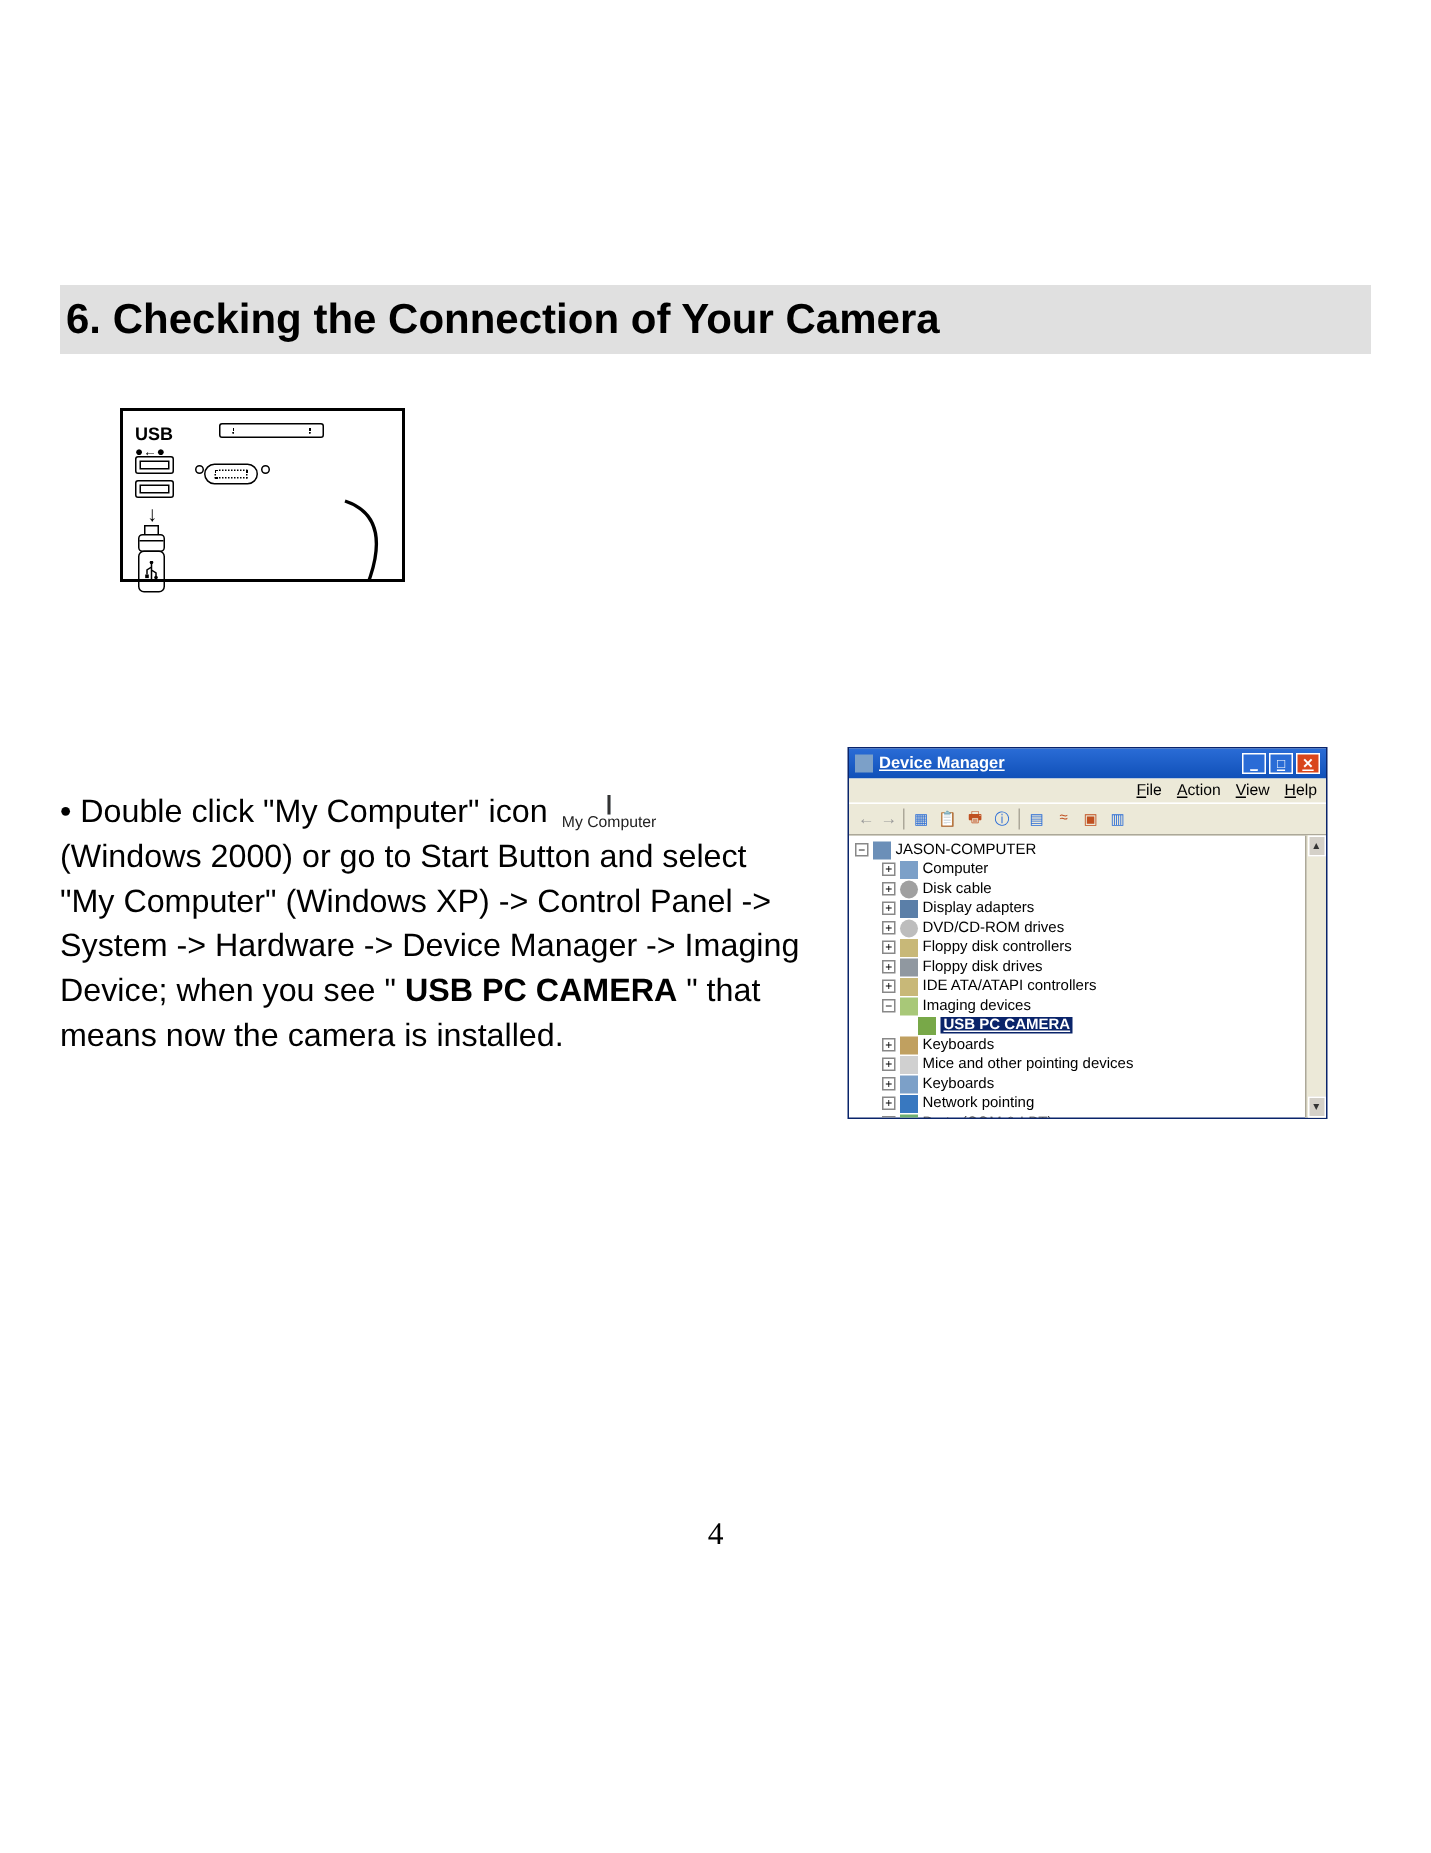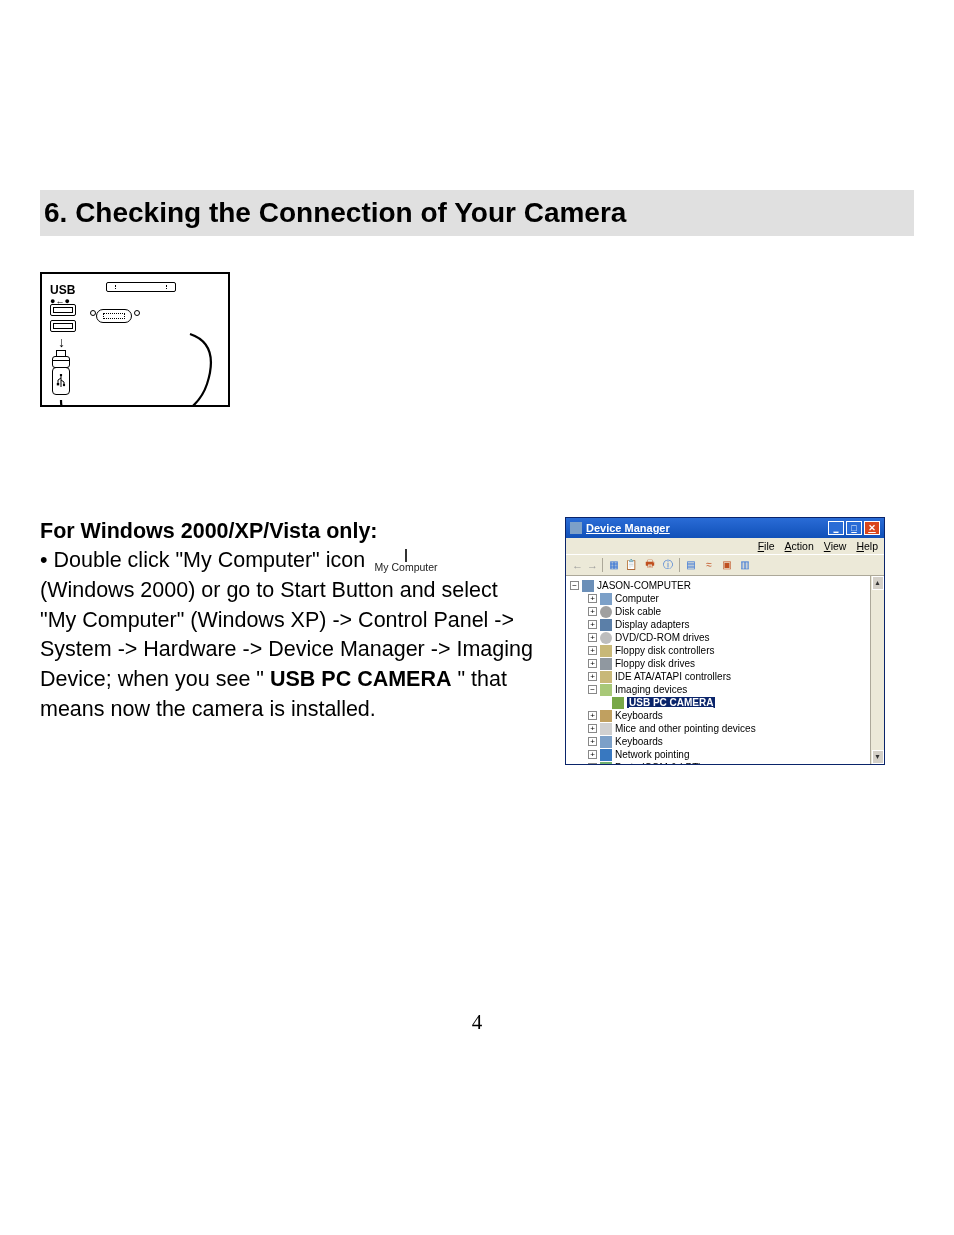--- a/index.html
+++ b/index.html
@@ -25,23 +25,24 @@
     border: 2px solid #000;
     padding: 12px 14px;
     font-size: 21px;
     font-weight: bold;
     width: 620px;
     line-height: 1.35;
   }
   .usb-diagram {
     border: 2px solid #000;
     width: 190px;
-    height: 135px;
+    height: 116px;
     padding: 6px 8px;
     position: relative;
+    margin-left: 40px;
   }
   .usb-label { font-weight: bold; font-size: 12px; }
   .port-long {
     border: 1.5px solid #000;
     width: 70px; height: 10px;
     position: absolute;
     border-radius: 2px;
   }
   .port-long::before, .port-long::after {
     content: "";
@@ -218,21 +219,21 @@
       </div>
     </div>
     <svg class="cable-svg">
       <path d="M 19 126 Q 19 156, 60 156 Q 150 156, 165 110 Q 178 70, 148 60" stroke="#000" stroke-width="2.2" fill="none"></path>
     </svg>
   </div>
 </div>
 
 <div class="main-row">
   <div class="text-col">
-    <span class="sub">For Windows 2000/XP/Vista only:</span><br>
+    <br>
     <span>• Double click "My Computer" icon</span>
     <span class="mycomp-icon">
       <span class="monitor"></span>
       <span class="stand"></span>
       <span class="base"></span>
       <div class="mycomp-label">My Computer</div>
     </span><br>
     <span>(Windows 2000) or go to Start Button and select "My Computer" (Windows XP) -&gt; Control Panel -&gt; System -&gt; Hardware -&gt; Device Manager -&gt; Imaging Device; when you see " </span><span class="bold-inline">USB PC CAMERA</span><span> " that means now the camera is installed.</span>
   </div>
 

